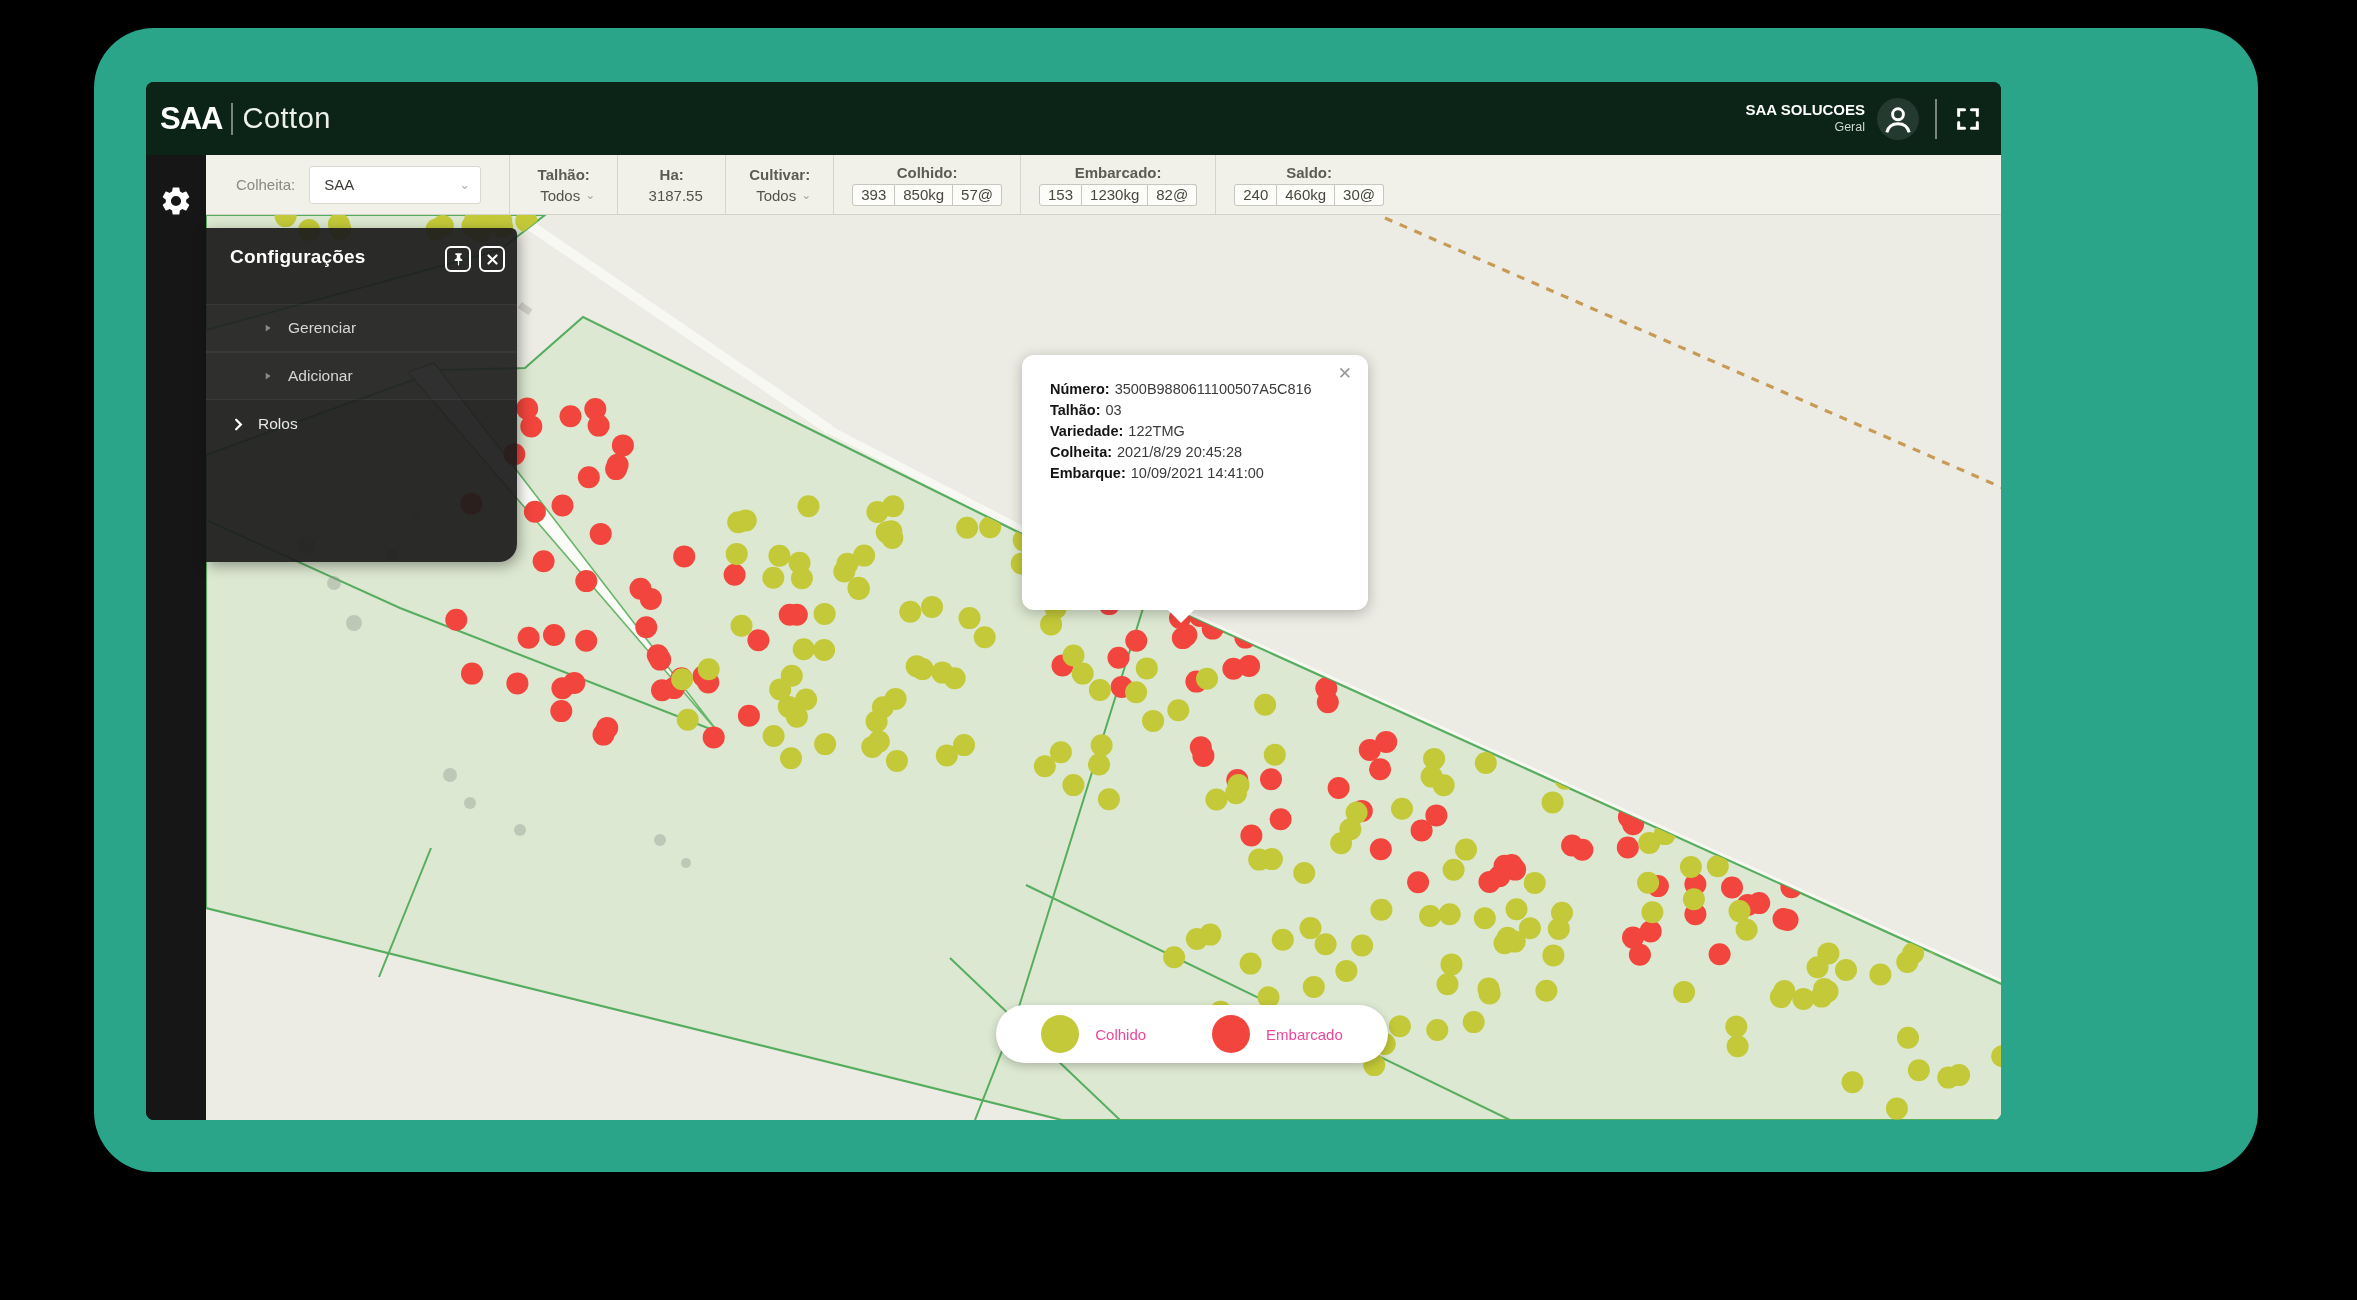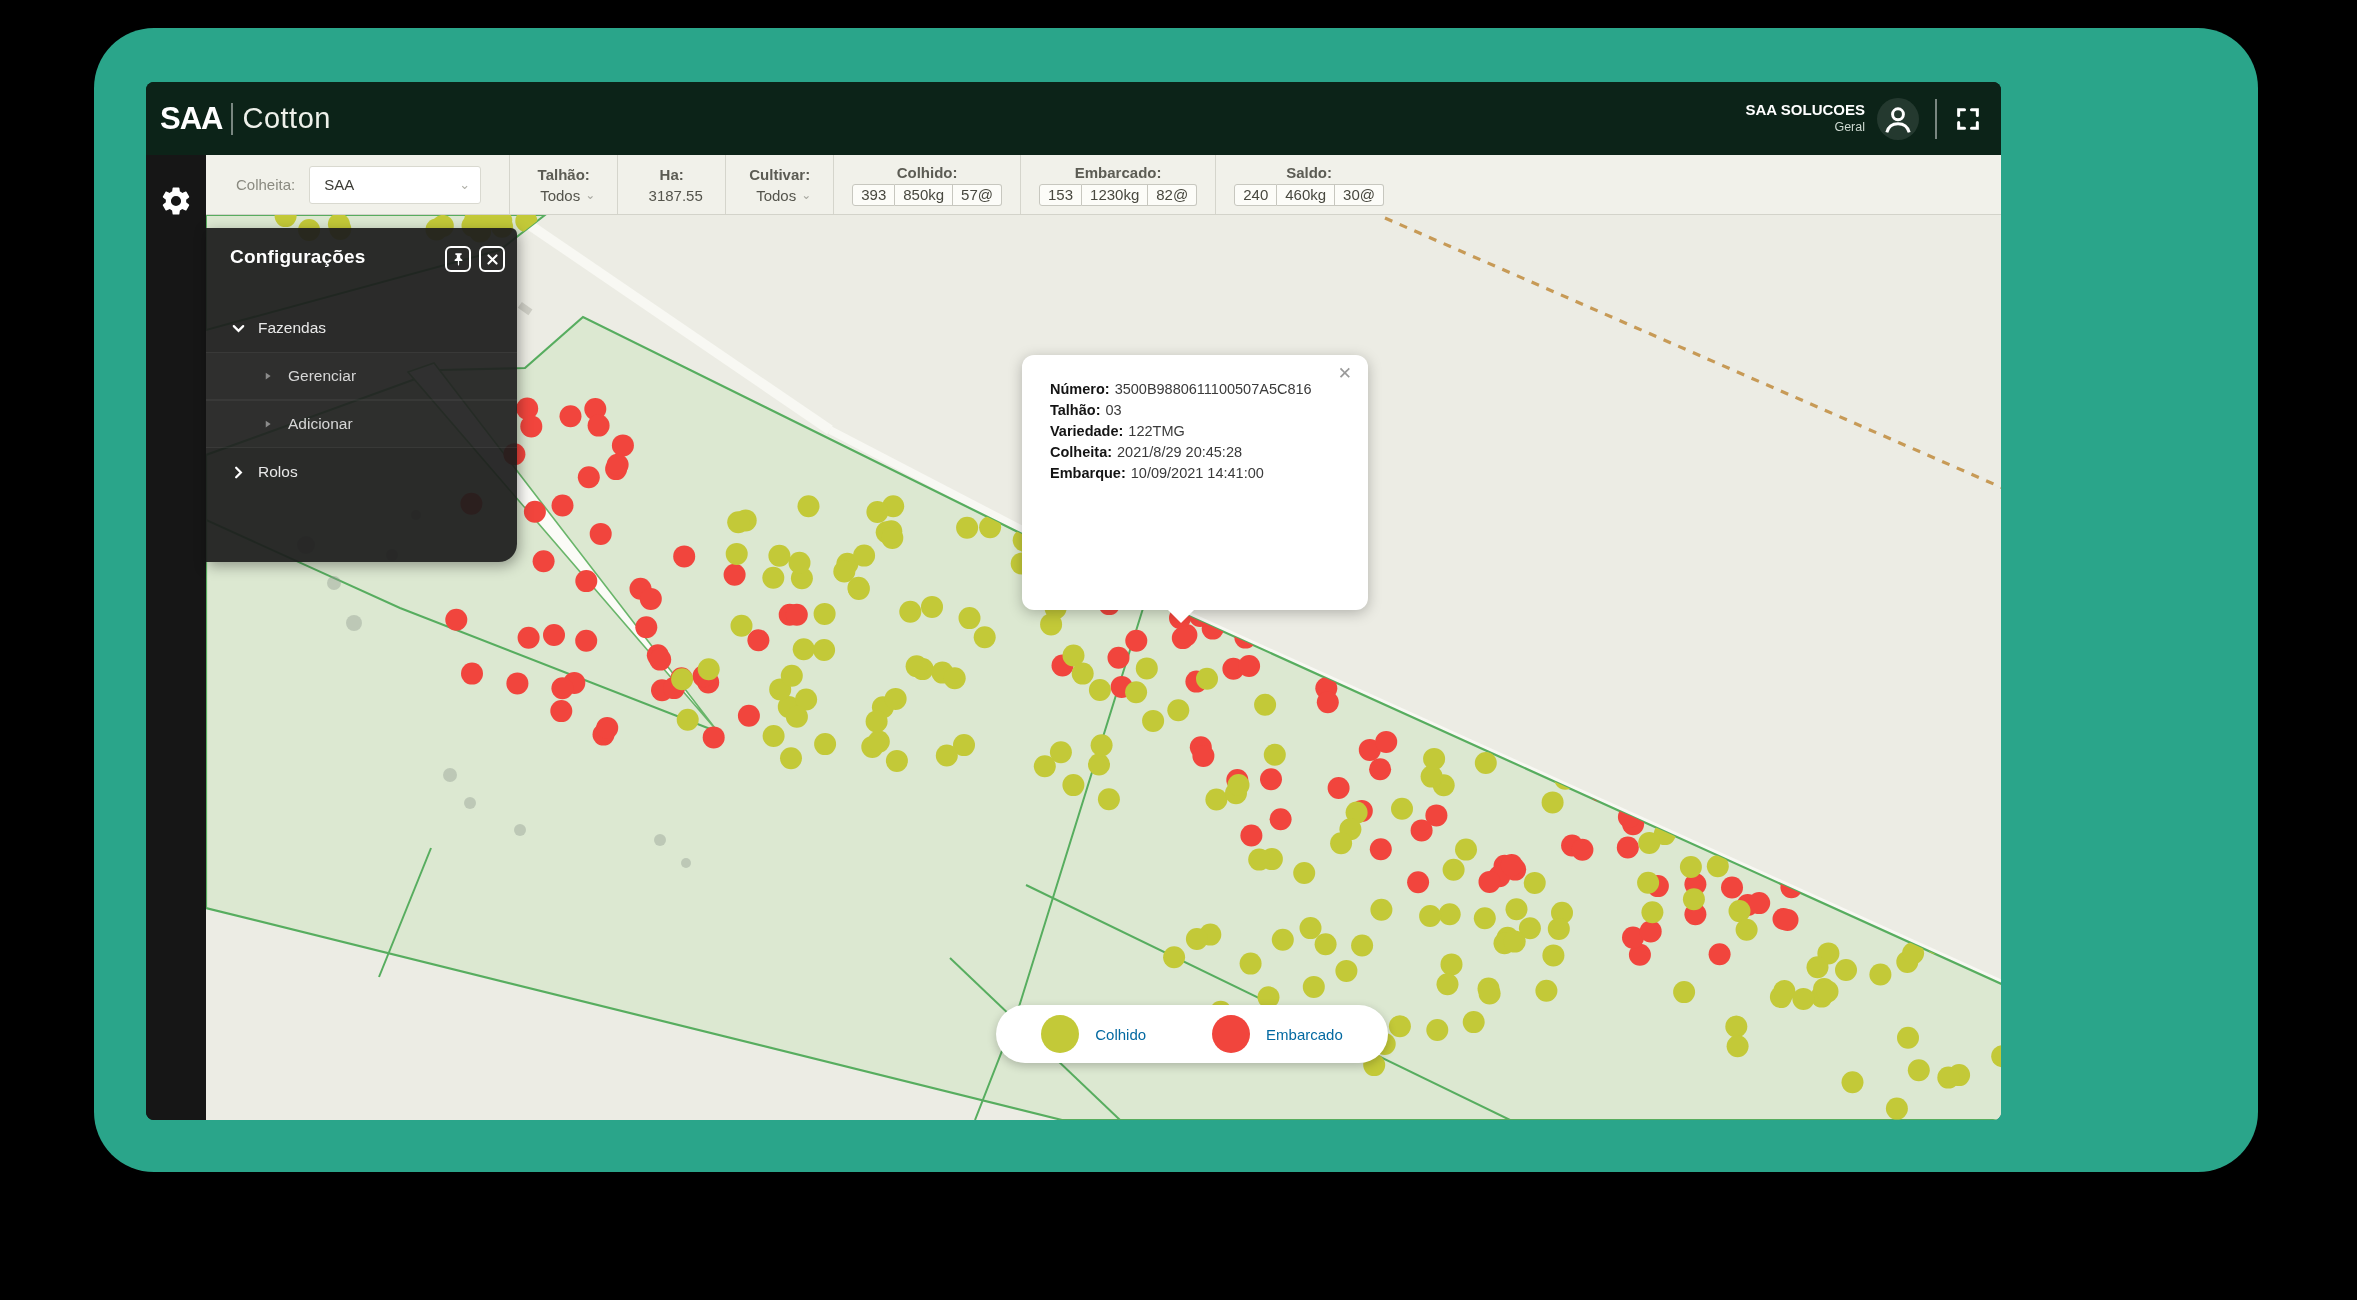--- a/index.html
+++ b/index.html
@@ -70,21 +70,21 @@
   .popup-row b { color:#141414; margin-right:5px; }
   .popup-close { position:absolute; right:12px; top:6px; font-size:17px; color:#9a9a9a; cursor:pointer;
                  line-height:1; padding:4px; }
 
   
   #legend { position:absolute; left:790px; top:790px; width:392px; height:58px; background:#fff;
             border-radius:29px; box-shadow:0 3px 10px rgba(0,0,0,.22); z-index:15;
             display:flex; align-items:center; justify-content:center; gap:66px; }
   .legend-item { display:flex; align-items:center; gap:16px; }
   .legend-dot { width:38px; height:38px; border-radius:50%; }
-  .legend-label { font-size:15px; color:#0369a1; }
+  .legend-label { font-size:15px; color:#ec4899; }
 
   
   #zoomctl { position:absolute; left:1940px; top:802px; width:42px; background:#fff;
              border:1px solid #c9c9c1; border-radius:4px; box-shadow:0 1px 4px rgba(0,0,0,.2);
              z-index:15; overflow:hidden; }
   .zoom-btn { width:100%; height:37px; display:flex; align-items:center; justify-content:center;
               font-size:22px; font-weight:700; color:#1c1c1c; cursor:pointer; background:#fff; border:none; }
   .zoom-btn + .zoom-btn { border-top:1px solid #ddddd5; }
 
   
@@ -630,28 +630,20 @@
             <path d="M7 2h10v2.3l-2.3 1.1v4l3.5 3v2.1H13v5.6L12 22.5 11 20.1v-5.6H5.8v-2.1l3.5-3v-4L7 4.3z"></path>
           </svg>
         </span>
         <span class="sq-btn">
           <svg width="13" height="13" viewBox="0 0 16 16" fill="none" stroke="#fff" stroke-width="2.6" stroke-linecap="round">
             <path d="M3 3l10 10M13 3L3 13"></path>
           </svg>
         </span>
       </div>
       <div class="panel-items">
-            <div class="panel-row">
-              <span class="ico">
-                <svg width="15" height="15" viewBox="0 0 16 16" fill="none" stroke="#fff" stroke-width="2.4" stroke-linecap="round">
-                  <path d="M3 5.5 8 10.5 13 5.5"></path>
-                </svg>
-              </span>
-              <span>Fazendas</span>
-            </div>
             <div class="panel-row sub">
               <span class="ico">
                 <svg width="12" height="12" viewBox="0 0 16 16">
                   <polygon points="5,3.5 11.5,8 5,12.5" fill="#8b8b8b"></polygon>
                 </svg>
               </span>
               <span>Gerenciar</span>
             </div>
             <div class="panel-row sub">
               <span class="ico">

